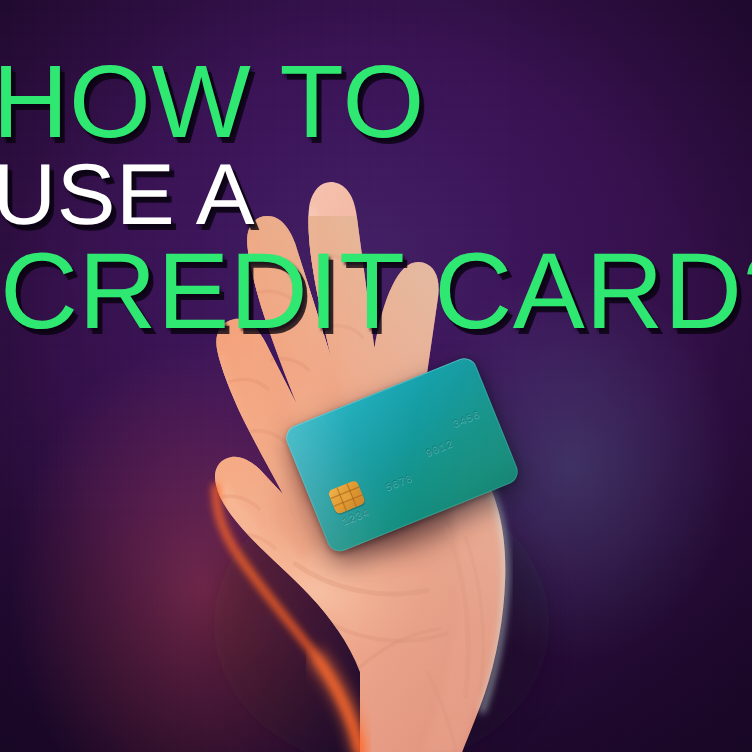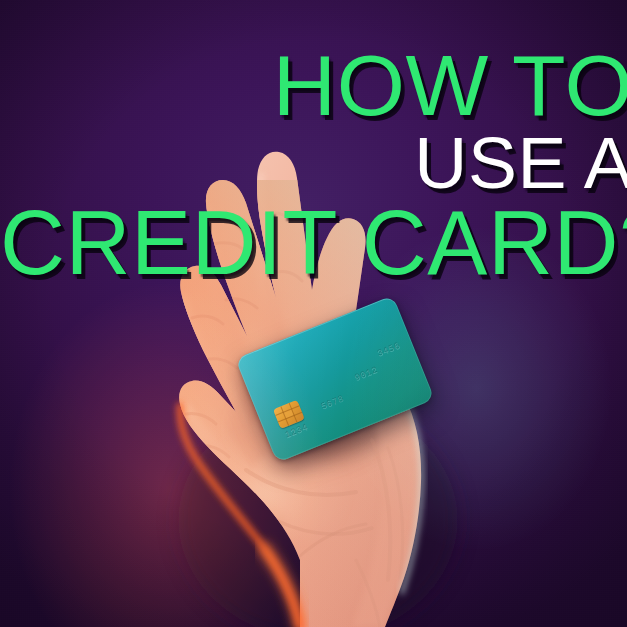--- a/index.html
+++ b/index.html
@@ -45,21 +45,21 @@
       repeating-linear-gradient(0deg, rgba(255,255,255,0.03) 0 1px, rgba(0,0,0,0.03) 1px 2px),
       repeating-linear-gradient(90deg, rgba(255,255,255,0.02) 0 1px, rgba(0,0,0,0.02) 1px 2px);
   }
 
   
   .title-block {
     position: absolute;
     left: 0;
     right: 0;
     top: 44px;
-    text-align: right;
+    text-align: left;
     z-index: 30;
   }
   .title-line {
     display: block;
     font-family: "Liberation Sans", sans-serif;
     font-weight: 400;
     line-height: 0.97;
     white-space: nowrap;
     letter-spacing: 0.5px;
     text-shadow:

